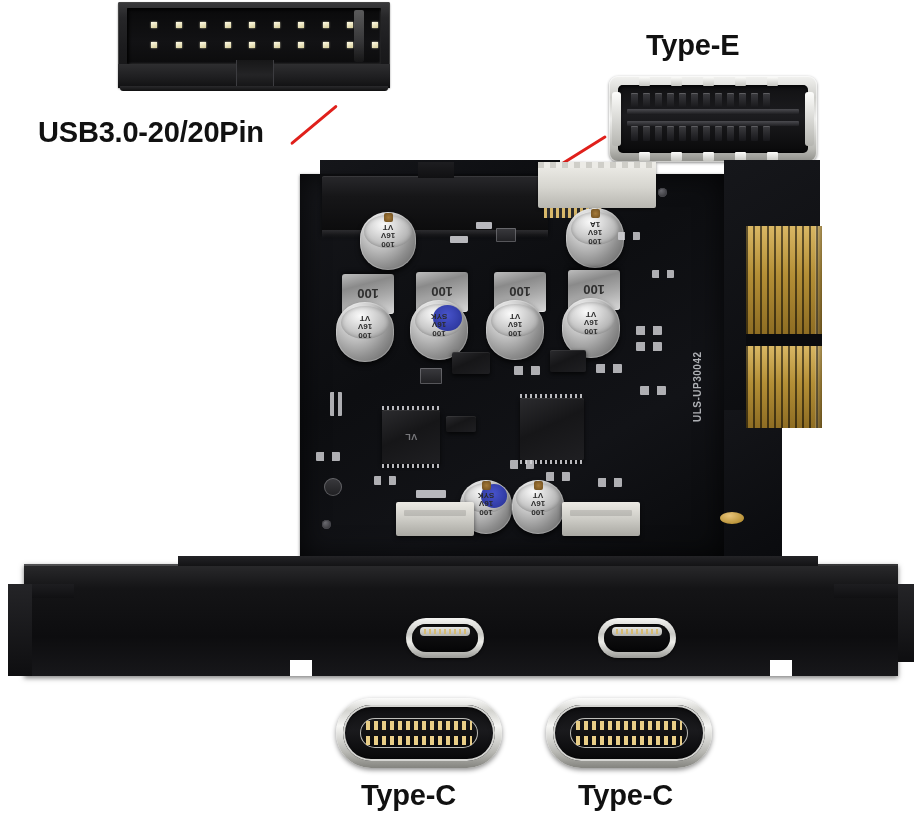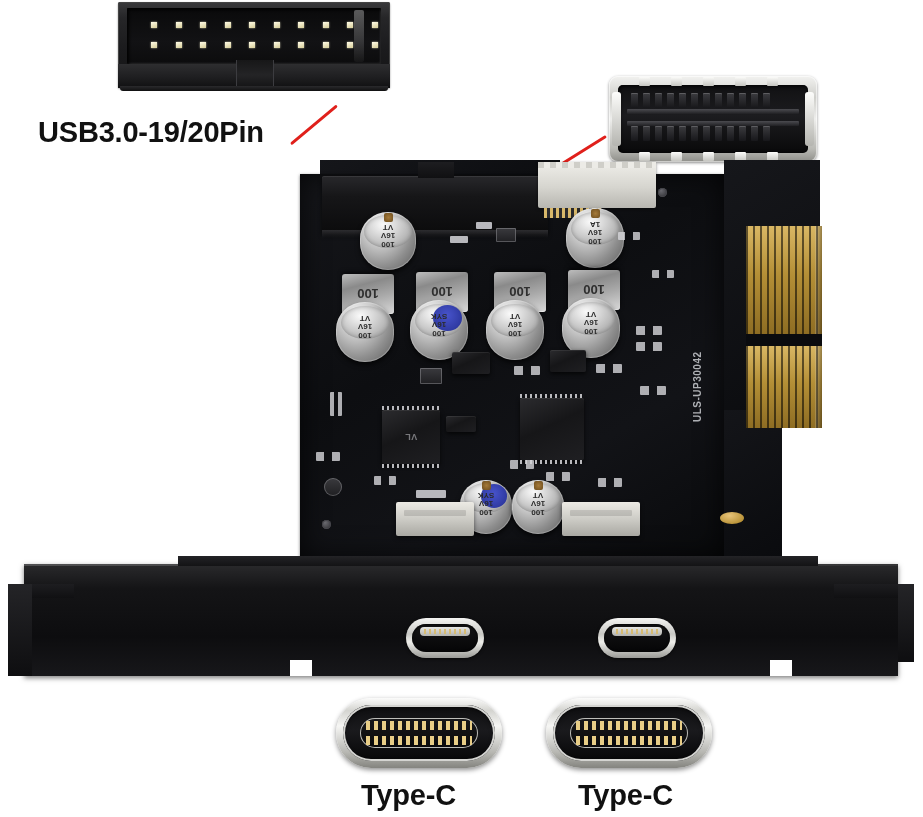--- a/index.html
+++ b/index.html
@@ -227,24 +227,25 @@
           <i class="pin"></i>
           <i class="pin"></i>
           <i class="pin"></i>
           <i class="pin"></i>
       </div>
       <div class="hdr-notch"></div>
     </div>
     <div class="hdr-lip"></div>
   </div>
 
-  <div class="lbl" style="left:38px;top:116px;font-size:29px;">USB3.0-19/20Pin</div>
+  <div class="lbl" style="left:38px;top:116px;font-size:29px;">USB3.0-20/20Pin</div>
 
   <div class="lead" style="left:290px;top:143px;width:60px;transform:rotate(-40deg);"></div>
 
+  <div class="lbl" style="left:646px;top:29px;font-size:29px;">Type-E</div>
 
   <div class="tpe">
     <div class="tpe-shell"></div>
     <div class="tpe-in"></div>
     <div class="tpe-tabL"></div>
     <div class="tpe-tabR"></div>
     <div class="tpe-crow tpe-r1">
       <i></i>
         <i></i>
         <i></i>

